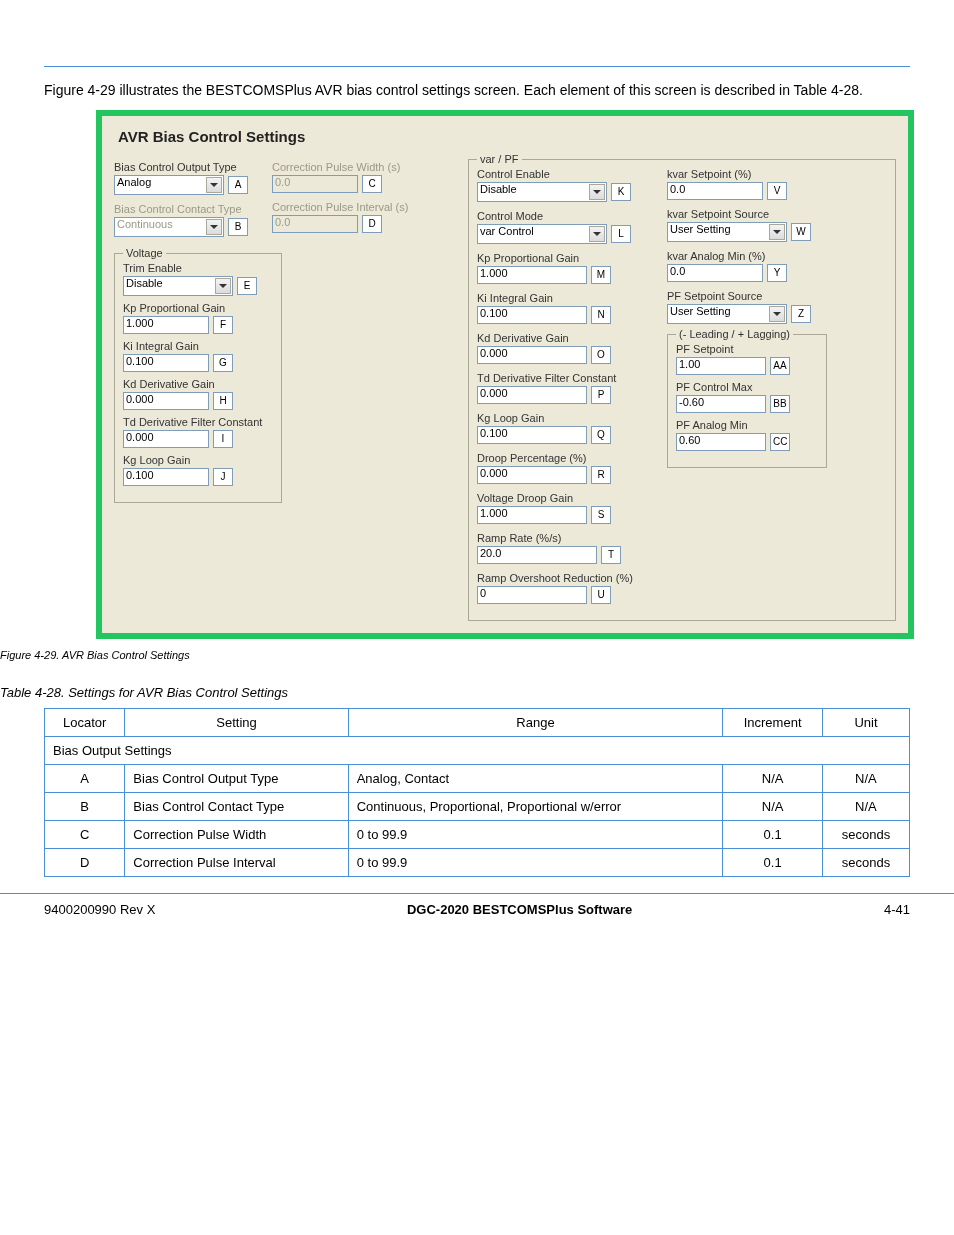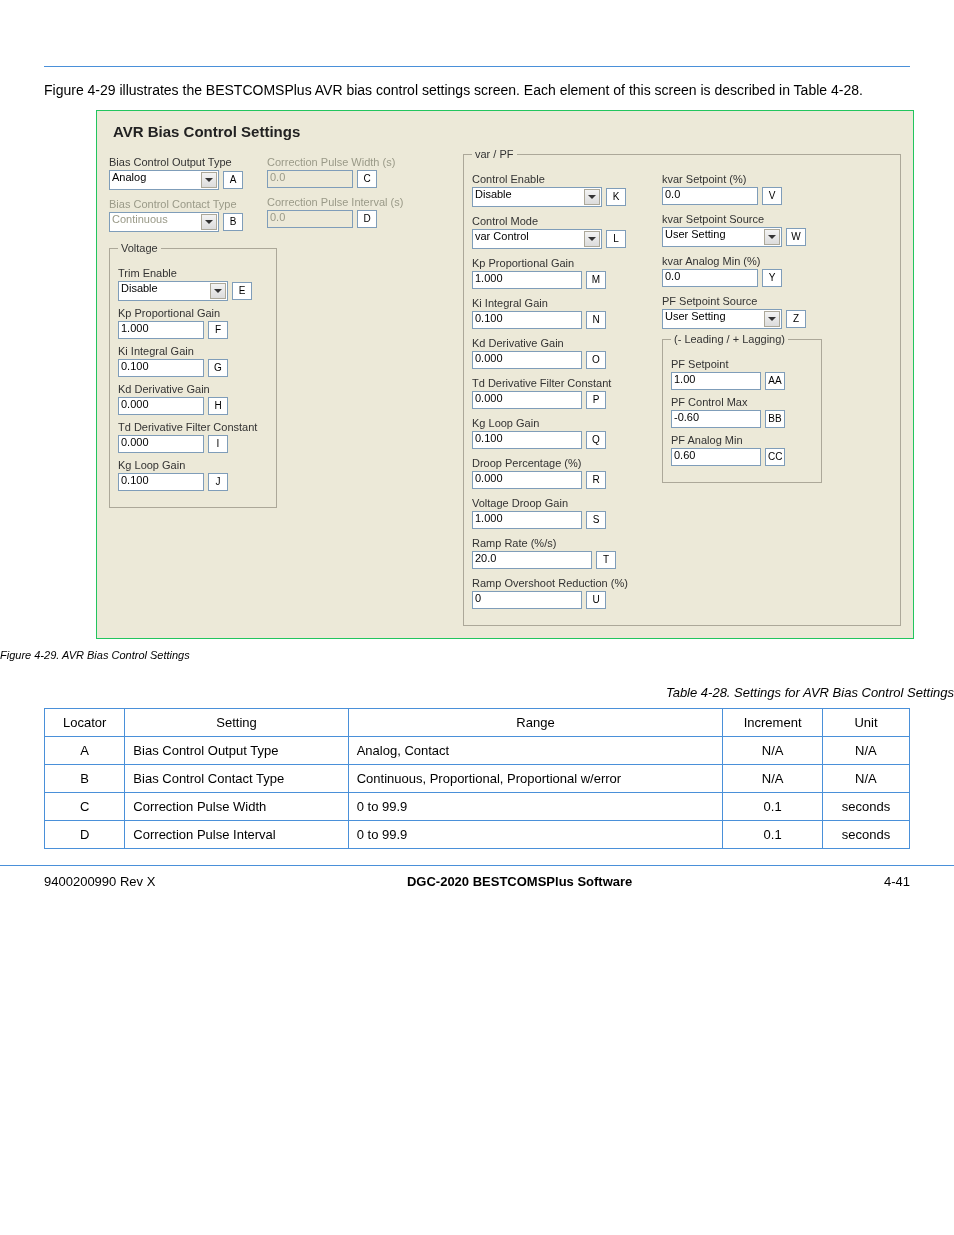--- a/index.html
+++ b/index.html
@@ -1,26 +1,26 @@
 <!DOCTYPE html>
 <html><head>
 <meta charset="utf-8">
 <style>
 html,body{margin:0;padding:0;background:#fff;font-family:Arial,Helvetica,sans-serif;font-size:12px;color:#000}
 .page{width:954px;margin:0 auto;padding:40px 0 20px 0;box-sizing:border-box}
 .sect{padding:0 44px}
 .hr-blue{border:none;border-top:1px solid #4a90d9;margin:26px 0 14px 0}
 .text-p{font-size:14px;line-height:1.35;margin:6px 40px 6px 44px}
 .text-caption{text-align:left;font-style:italic;font-size:11px;margin:10px 0 24px 0}
-.tbl-caption{text-align:right;font-style:italic;font-size:13px;margin:6px 0 8px 0}
-.ui-shot{margin:10px 40px 0 96px;background:#ece9d8;border:1px solid #22c55e;padding:10px 12px 12px 12px}
+.tbl-caption{text-align:left;font-style:italic;font-size:13px;margin:6px 0 8px 0}
+.ui-shot{margin:10px 40px 0 96px;background:#ece9d8;border:6px solid #22c55e;padding:10px 12px 12px 12px}
 .ui-title{font-weight:bold;font-size:15px;color:#222;margin:2px 0 14px 4px}
 .ui-row{display:flex;align-items:flex-start;gap:24px}
 .col{display:flex;flex-direction:column}
-.fs{border:1px solid #aca899;padding:16px 8px 10px 8px;margin:0;position:relative}
+.fs{border:1px solid #aca899;padding:6px 8px 10px 8px;margin:0;position:relative}
 .fs-title{position:absolute;top:-7px;left:8px;background:#ece9d8;padding:0 3px;font-size:11px;color:#333}
 .fld{margin:2px 0 6px 0}
 .lbl{font-size:11px;color:#333;display:block;margin:0 0 2px 0}
 .lbl-dis{color:#9a9a88}
 .inlinebox{display:flex;align-items:center;gap:4px}
 .inp{width:86px;height:18px;border:1px solid #7f9db9;background:#fff;padding:0 2px;font:11px sans-serif;box-sizing:border-box}
 .inp-dis{background:#ece9d8;color:#9a9a88}
 .sel{width:110px;height:20px;border:1px solid #7f9db9;background:#fff;padding:0 16px 0 2px;font:11px sans-serif;box-sizing:border-box;position:relative}
 .sel-dis{color:#9a9a88}
 .sel::after{content:"";position:absolute;right:1px;top:1px;width:16px;height:16px;background:linear-gradient(#f3f3f3,#dcdcdc);border:1px solid #aca899;box-sizing:border-box}
@@ -281,20 +281,23 @@
       <thead>
         <tr>
           <th>Locator</th>
           <th>Setting</th>
           <th>Range</th>
           <th>Increment</th>
           <th>Unit</th>
         </tr>
       </thead>
       <tbody>
+        <tr class="group-row">
+            <td colspan="5">Bias Output Settings</td>
+          </tr>
         <tr>
           <td style="text-align:center">A</td>
           <td>Bias Control Output Type</td>
           <td>Analog, Contact</td>
           <td style="text-align:center">N/A</td>
           <td style="text-align:center">N/A</td>
         </tr>
         <tr>
           <td style="text-align:center">B</td>
           <td>Bias Control Contact Type</td>

